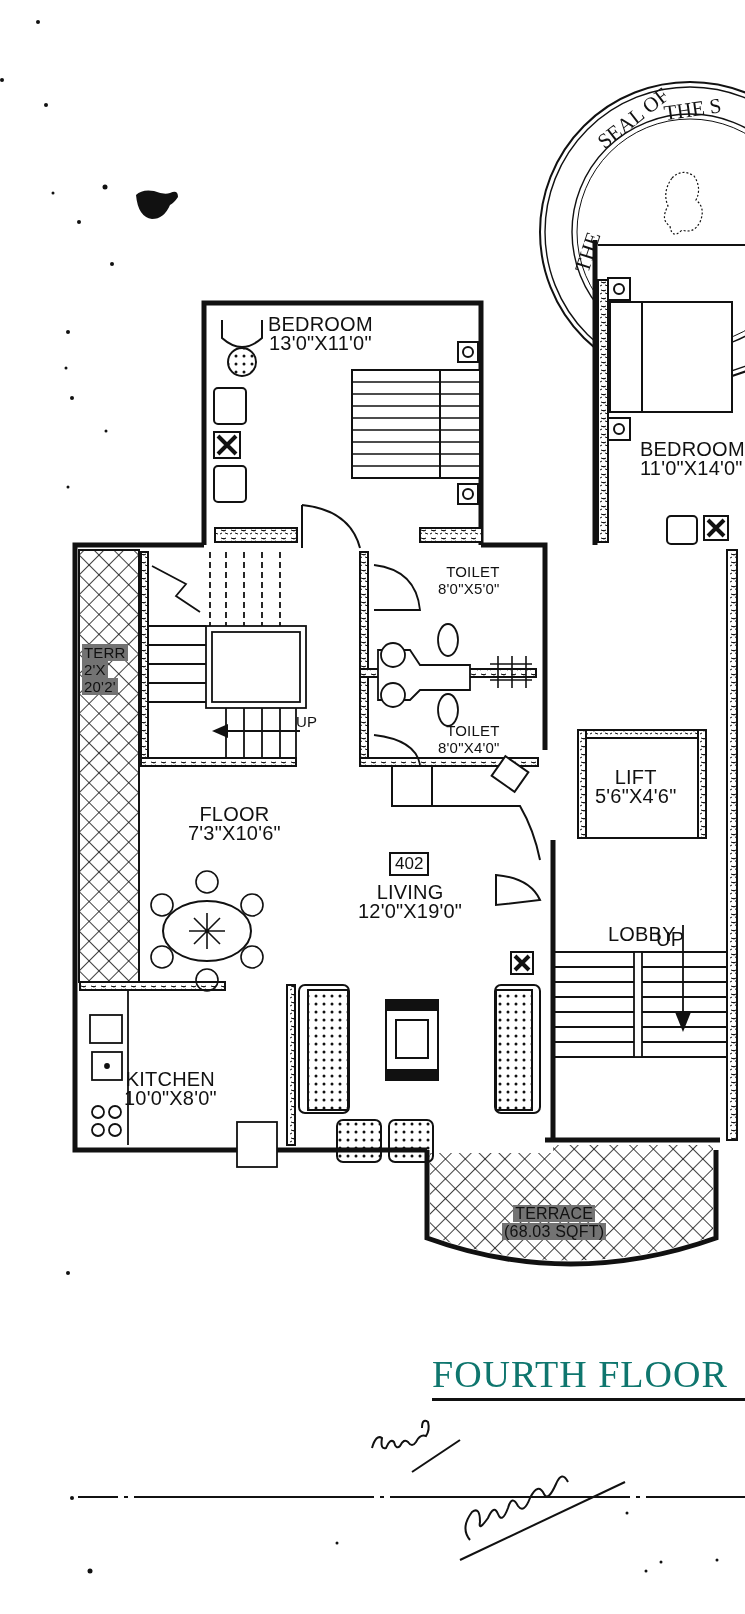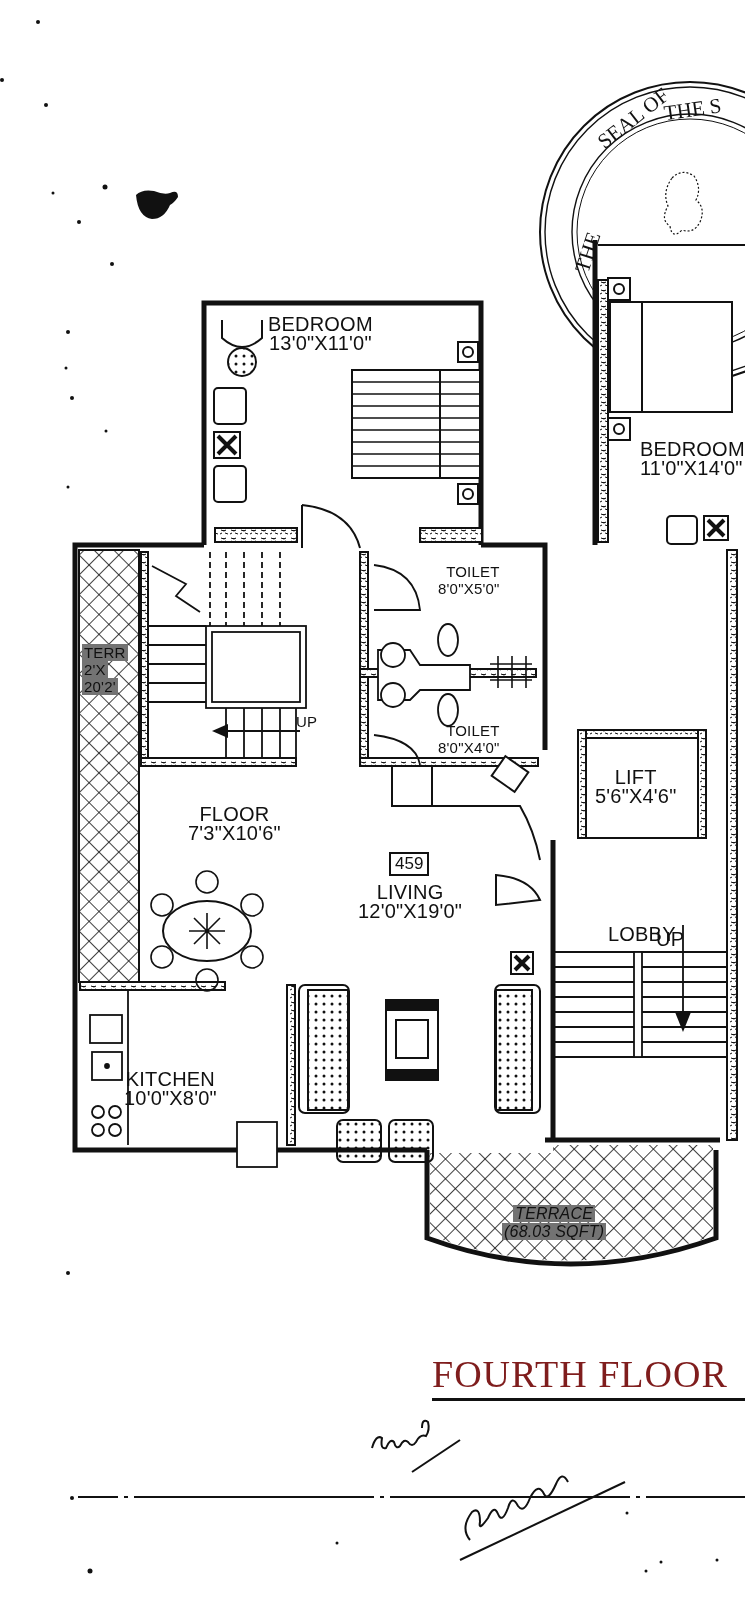--- a/index.html
+++ b/index.html
@@ -1,21 +1,21 @@
 <!DOCTYPE html>
 <html><head>
   <meta charset="utf-8">
   <style>
     html, body { margin: 0; padding: 0; background: #ffffff; }
     body { width: 745px; height: 1614px; position: relative; overflow: hidden; font-family: "Liberation Sans", sans-serif; color: #111; }
     #plan { position: absolute; left: 0; top: 0; width: 745px; height: 1614px; }
     .lbl { position: absolute; font-family: "Liberation Sans", sans-serif; font-size: 20px; line-height: 19px; color: #111; text-align: center; white-space: nowrap; letter-spacing: 0.2px; }
     .lbl .dim { display: block; }
     .unit-no { position: absolute; border: 2px solid #111; font-size: 17px; line-height: 20px; padding: 0 4px; background: #fff; }
-    .title { position: absolute; left: 432px; top: 1352px; font-family: "Liberation Serif", serif; font-size: 38px; letter-spacing: 1px; white-space: nowrap; color: #7f1d1d; }
+    .title { position: absolute; left: 432px; top: 1352px; font-family: "Liberation Serif", serif; font-size: 38px; letter-spacing: 1px; white-space: nowrap; color: #0f766e; }
     .title-underline { position: absolute; left: 432px; top: 1398px; width: 313px; height: 3px; background: #111; }
     .on-hatch { background: #737373; padding: 0 2px; text-align: right; }
   </style>
 </head>
 <body>
 
 <svg id="plan" viewBox="0 0 745 1614" xmlns="http://www.w3.org/2000/svg">
   <defs>
     <pattern id="hatch" width="14" height="14" patternUnits="userSpaceOnUse" patternTransform="rotate(45)">
       <line x1="0" y1="0" x2="0" y2="14" stroke="#111" stroke-width="1.6"></line>
@@ -282,21 +282,21 @@
 
 <div class="lbl" style="left:296px; top:712px; font-size:15px;">
   <span>UP</span>
 </div>
 
 <div class="lbl" style="left:188px; top:805px;">
   <span>FLOOR</span>
   <span class="dim">7'3"X10'6"</span>
 </div>
 
-<div class="unit-no" style="left:389px; top:852px;">459</div>
+<div class="unit-no" style="left:389px; top:852px;">402</div>
 
 <div class="lbl" style="left:358px; top:883px;">
   <span>LIVING</span>
   <span class="dim">12'0"X19'0"</span>
 </div>
 
 <div class="lbl" style="left:124px; top:1070px;">
   <span>KITCHEN</span>
   <span class="dim">10'0"X8'0"</span>
 </div>
@@ -307,19 +307,19 @@
 </div>
 
 <div class="lbl" style="left:608px; top:894px;margin-top:31px;">
   <span>LOBBY</span>
 </div>
 
 <div class="lbl" style="left:656px; top:930px;">
   <span>UP</span>
 </div>
 
-<div class="lbl" style="left:502px; top:1205px; font-size:16px; line-height:18px;font-style:italic;">
+<div class="lbl" style="left:502px; top:1205px; font-size:16px; line-height:18px;">
   <span class="on-hatch">TERRACE</span>
   <span class="dim"><span class="on-hatch">(68.03 SQFT)</span></span>
 </div>
 
 <div class="title">FOURTH FLOOR</div>
 <div class="title-underline"></div>
 
 </body></html>

